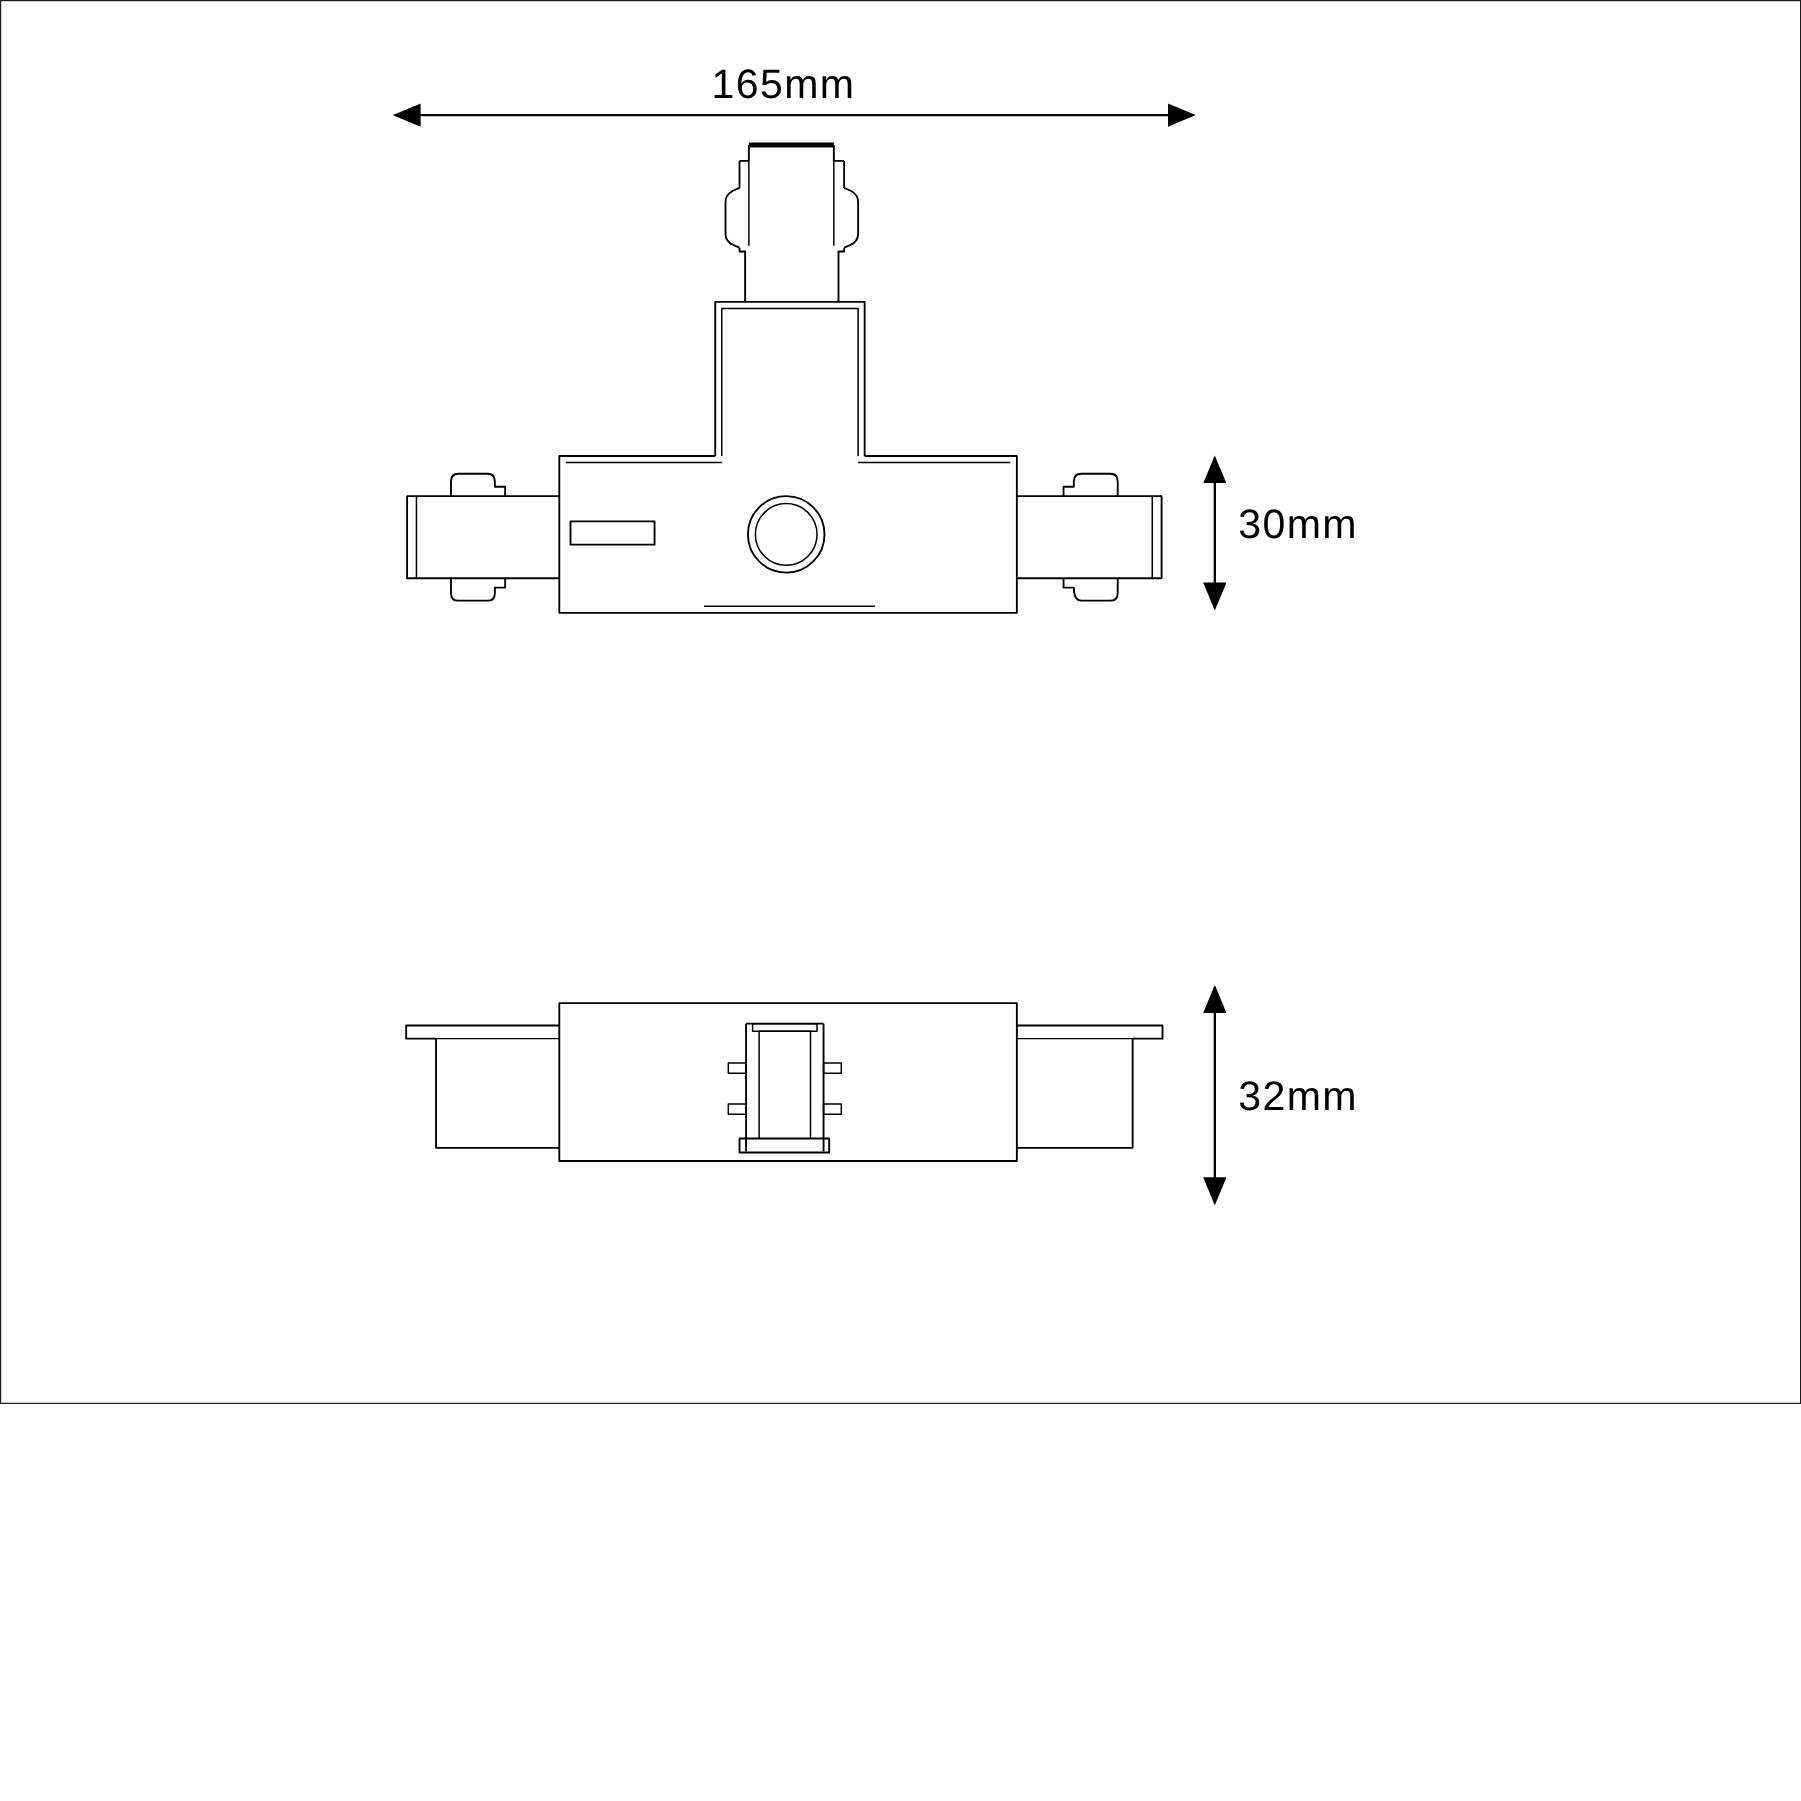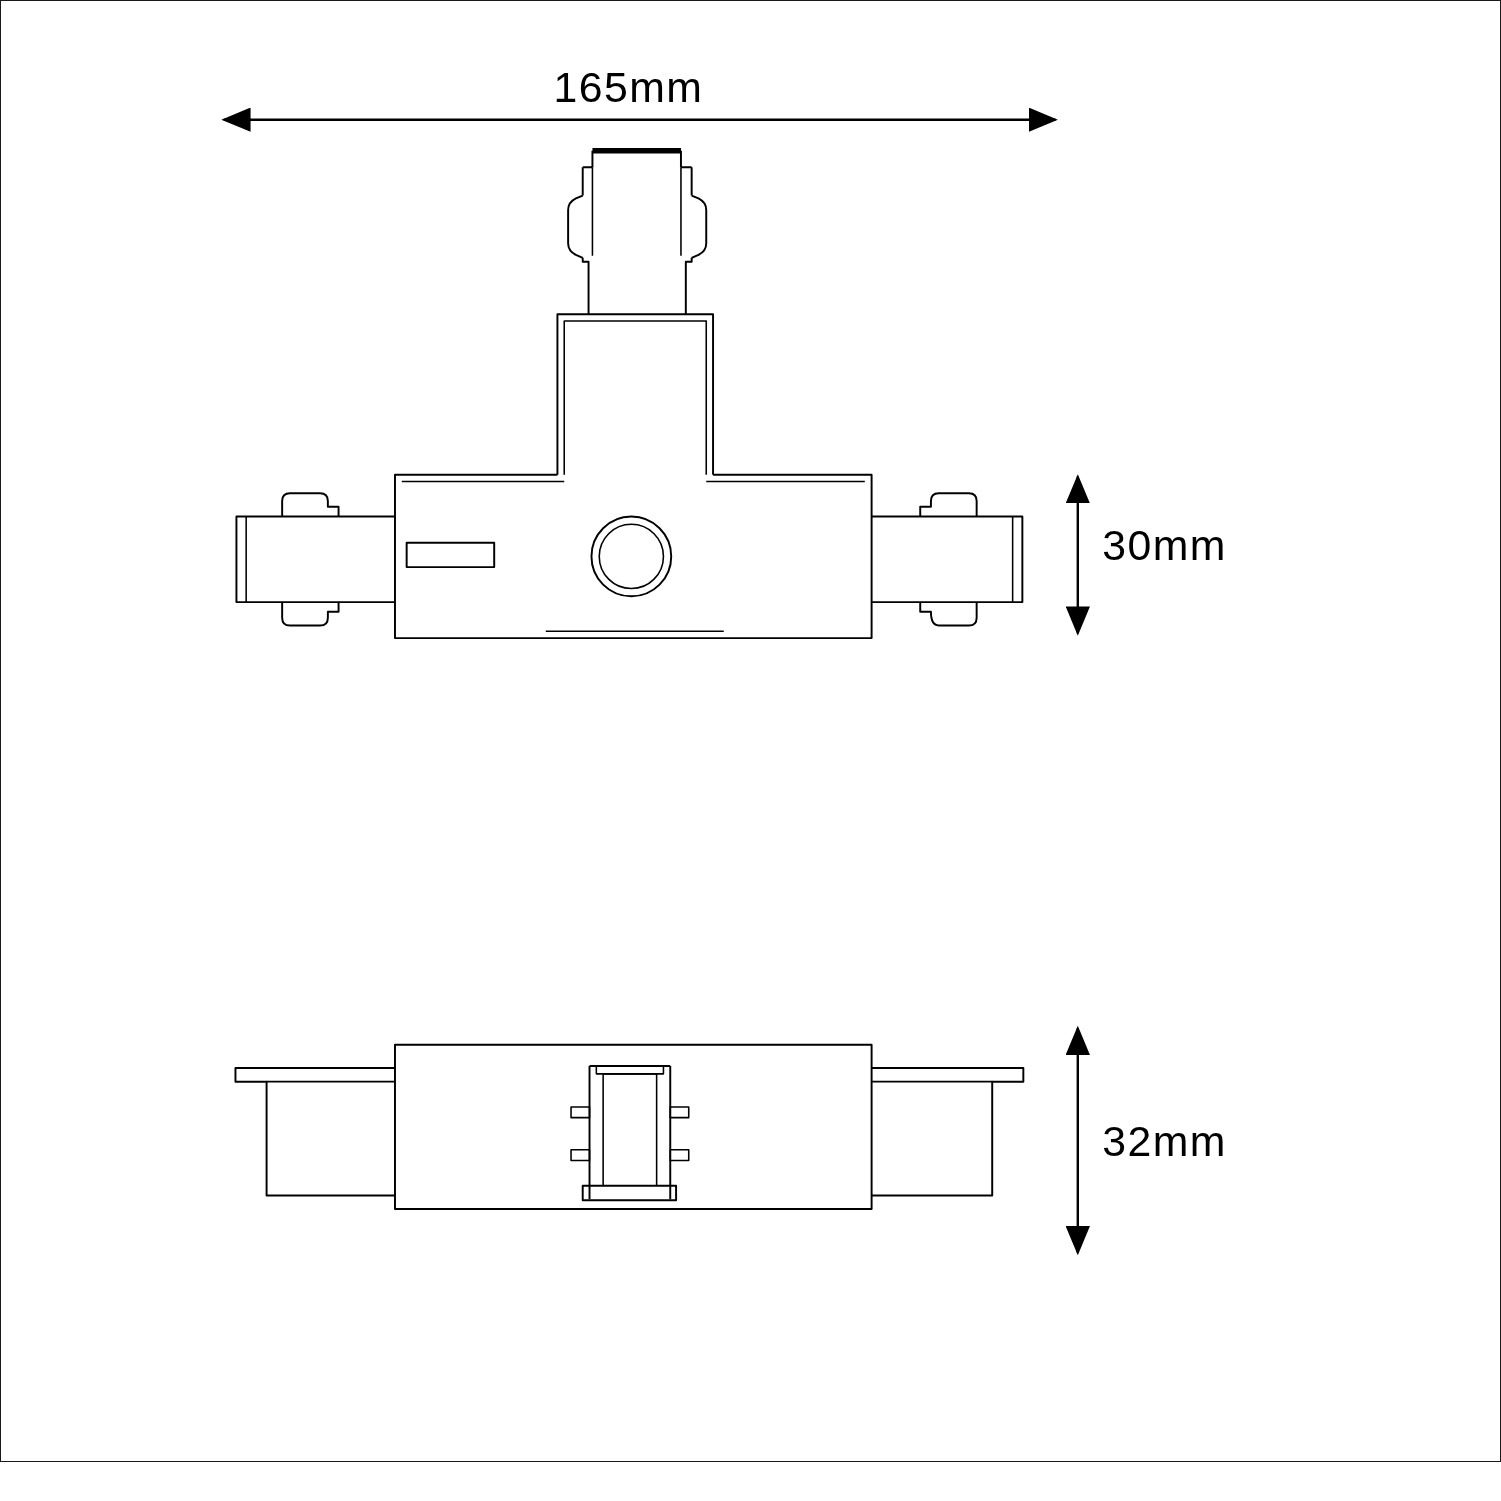--- a/index.html
+++ b/index.html
@@ -2,21 +2,21 @@
 <html style="--line-color: #000000; --bg-color: #ffffff;"><head>
 <meta charset="utf-8">
 <style>
   :root{
     --line-color:#000000;
     --bg-color:#ffffff;
   }
   html,body{margin:0;padding:0;background:#fff;}
   .page{
     position:relative;
-    width:1501px;height:1462px;
+    width:1501px;height:1170px;
     background:var(--bg-color,#fff);
     box-sizing:border-box;
     border:1px solid #1a1a1a;
     overflow:hidden;
   }
   svg{display:block;width:100%;height:100%;}
   .ln{
     stroke:var(--line-color,#000);
     stroke-width:2;
     fill:none;

